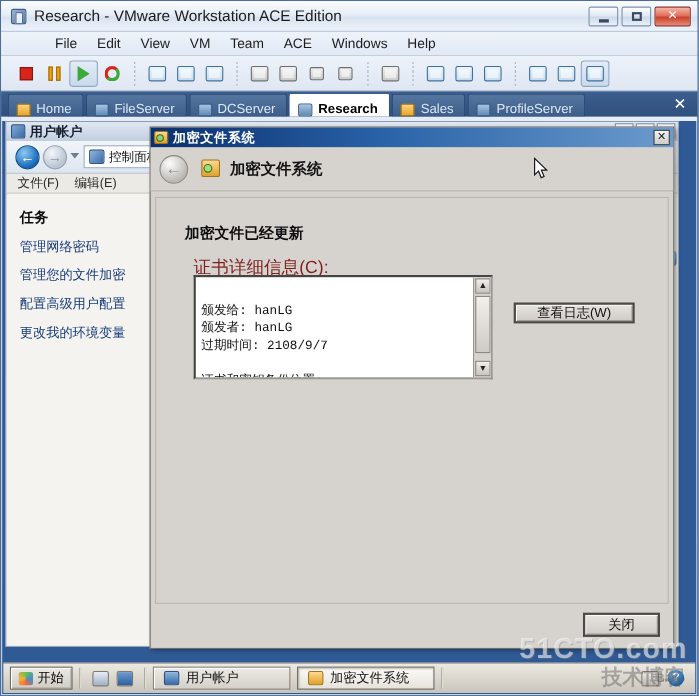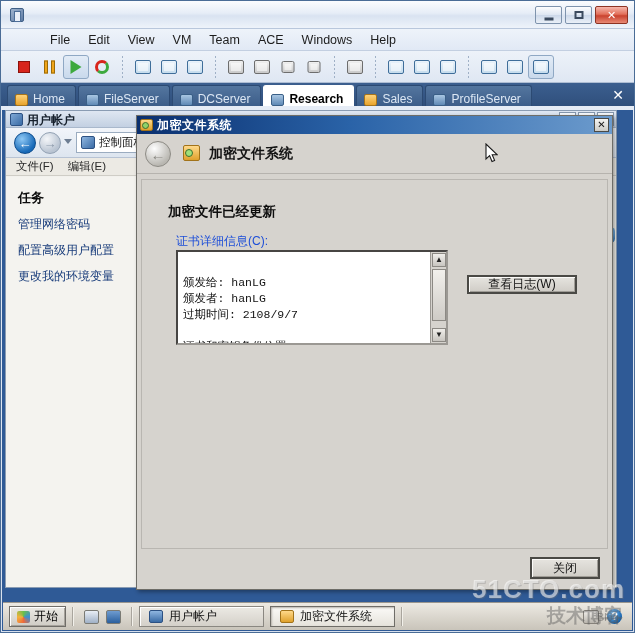--- a/index.html
+++ b/index.html
@@ -212,21 +212,21 @@
                    color:#8b8983; font-size:15px; font-weight:bold; line-height:1; }
   #efs-head .hk { position:absolute; left:46px; top:11px; width:17px;height:16px;
      background: linear-gradient(180deg,#ffd98a,#dfa12c); border:1px solid #a2731a; border-radius:2px; }
   #efs-head .hk:after{content:"";position:absolute;left:1px;top:3px;width:6px;height:6px;
      border:1.5px solid #3e6f2e;border-radius:50%;background:#9fe07a;}
   #efs-head .ht { position:absolute; left:72px; top:11px; font-size:14px; font-weight:bold; color:#141414; }
 
   #efs-body { position:absolute; left:4px; top:63px; right:4px; bottom:40px;
               background:#d6d3ce; border:1px solid #b9b6b1; }
   #efs-h1 { position:absolute; left:26px; top:23px; font-size:13.5px; font-weight:bold; color:#0d0d0d; }
-  #efs-lbl { position:absolute; left:34px; top:53px; font-size:12px; color:#1d4ed8; }
+  #efs-lbl { position:absolute; left:34px; top:53px; font-size:16px; color:#7f1d1d; }
 
   #cert-box {
     position:absolute; left:34px; top:70px; width:272px; height:95px;
     background:#ffffff; border:2px inset #9b9893; overflow:hidden;
   }
   #cert-text { position:absolute; left:5px; top:3px; right:18px;
                font-family:"Liberation Mono","DejaVu Sans Mono",monospace;
                font-size:11.5px; line-height:16px; color:#111; white-space:pre;margin-top:20px; }
   #cert-sb { position:absolute; right:0; top:0; bottom:0; width:16px; background:#d6d3ce;
              border-left:1px solid #9b9893; }
@@ -303,20 +303,21 @@
   
   #cursor { position:absolute; left:484px; top:142px; width:13px; height:20px; pointer-events:none; }
 </style>
 </head>
 <body>
 
 <div id="vmware-window">
 
   <div id="titlebar">
     <div class="tb-icon"></div>
+    <div class="tb-text">Research - VMware Workstation ACE Edition</div>
     <div class="winbtns">
       <div class="winbtn min">
           <span class="g"></span>
         </div>
       <div class="winbtn max">
           <span class="g"></span>
         </div>
       <div class="winbtn close">
           <span class="g">✕</span>
         </div>
@@ -484,20 +485,21 @@
 
       <div id="cp-menu">
         <span>文件(F)</span>
         <span>编辑(E)</span>
       </div>
 
       <div id="cp-body">
         <div id="cp-side">
           <div class="sh">任务</div>
           <div class="sl">管理网络密码</div>
+          <div class="sl">管理您的文件加密</div>
           <div class="sl">配置高级用户配置</div>
           <div class="sl">更改我的环境变量</div>
         </div>
         <div id="cp-main">
           <div id="cp-scroll">
             <div class="thumb"></div>
           </div>
         </div>
       </div>
     </div>

